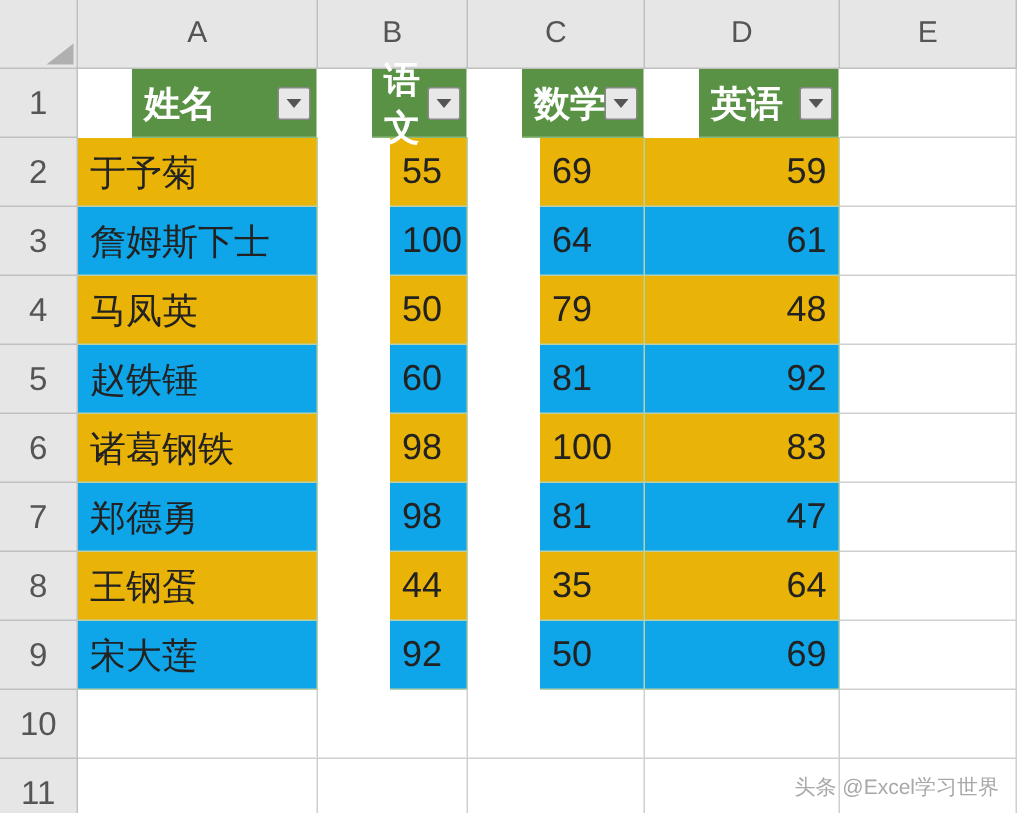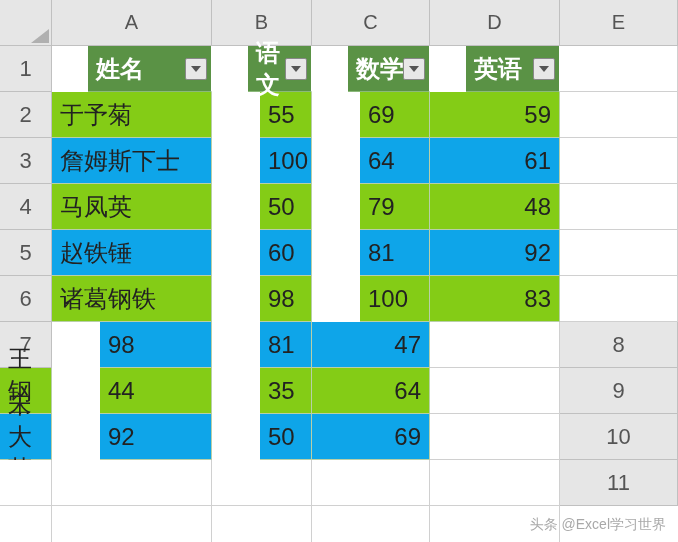--- a/index.html
+++ b/index.html
@@ -83,21 +83,21 @@
     .filter-btn svg { display: block; }
     .cell {
       border-right: 1px solid #b8cfa8;
       border-bottom: 1px solid #b8cfa8;
       font-size: 24px;
       color: #222;
       display: flex;
       align-items: center;
       padding: 0 8px;
     }
-    .row-even { background: #84cc16; }
+    .row-even { background: #eab308; }
     .row-odd { background: #0ea5e9; }
     .num { justify-content: flex-start; margin-left: 48px; }
     .num-right { justify-content: flex-end; }
     .empty-cell {
       border-right: 1px solid #d0d0d0;
       border-bottom: 1px solid #d0d0d0;
       background: #fff;
     }
     .watermark {
       position: absolute;
@@ -183,20 +183,21 @@
   <div class="empty-cell"></div>
 
   <div class="row-header">6</div>
   <div class="cell row-even">诸葛钢铁</div>
   <div class="cell row-even num">98</div>
   <div class="cell row-even num">100</div>
   <div class="cell row-even num-right">83</div>
   <div class="empty-cell"></div>
 
   <div class="row-header">7</div>
+  <div class="cell row-odd">郑德勇</div>
   <div class="cell row-odd num">98</div>
   <div class="cell row-odd num">81</div>
   <div class="cell row-odd num-right">47</div>
   <div class="empty-cell"></div>
 
   <div class="row-header">8</div>
   <div class="cell row-even">王钢蛋</div>
   <div class="cell row-even num">44</div>
   <div class="cell row-even num">35</div>
   <div class="cell row-even num-right">64</div>

